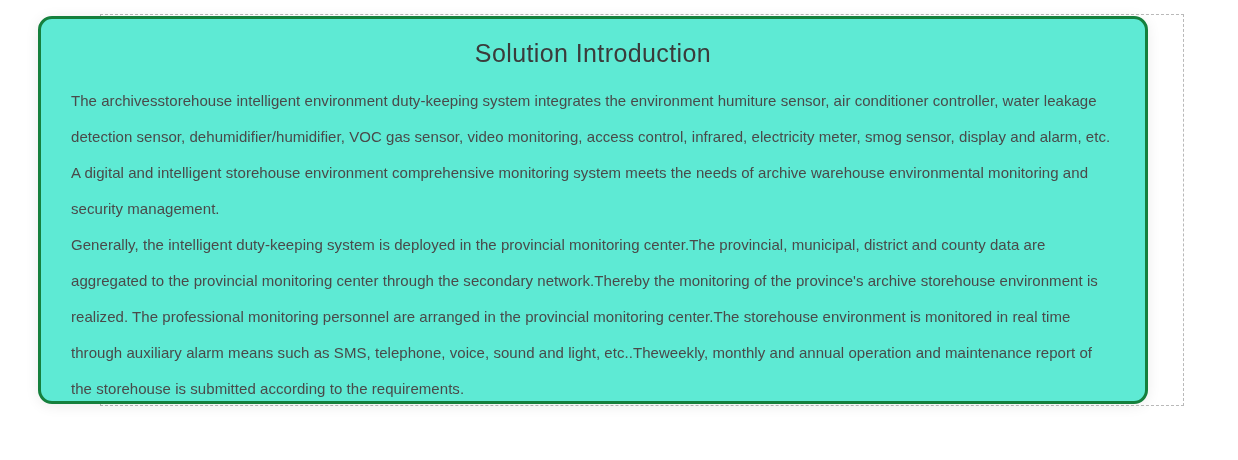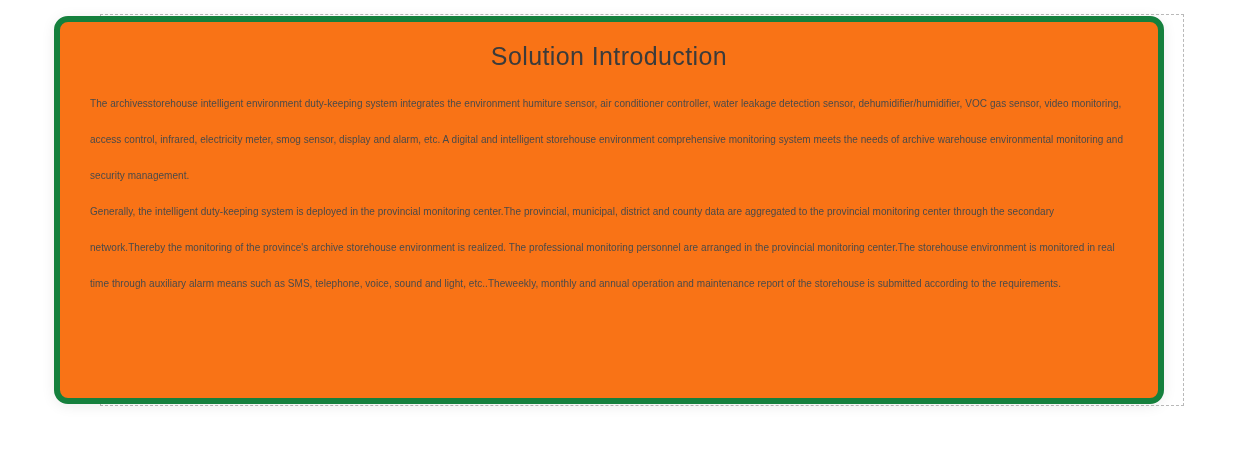--- a/index.html
+++ b/index.html
@@ -29,26 +29,26 @@
     height: 392px;
     border: 1px dashed #b9b9b9;
     box-sizing: border-box;
     background: transparent;
     z-index: 1;
   }
 
   
   .card {
     position: absolute;
-    left: 54px;
+    left: 38px;
     top: 16px;
     width: 1110px;
     height: 388px;
-    background: #f97316;
-    border: 6px solid #15803d;
+    background: #5eead4;
+    border: 3px solid #15803d;
     border-radius: 14px;
     box-sizing: border-box;
     box-shadow: 0 2px 14px rgba(0,0,0,0.08);
     z-index: 2;
     overflow: hidden;
   }
 
   .card-title {
     text-align: center;
     font-size: 25px;
@@ -57,21 +57,21 @@
     letter-spacing: 0.4px;
     margin: 16px 0 0 0;
     line-height: 36px;
   }
 
   .card-body {
     padding: 12px 30px 0 30px;
   }
 
   .para {
-    font-size: 10px;
+    font-size: 15px;
     color: #4a4a4a;
     line-height: 36px;
     margin: 0;
     text-align: left;
     letter-spacing: 0.05px;
     white-space: pre-wrap;
   }
 </style>
 </head>
 <body>

